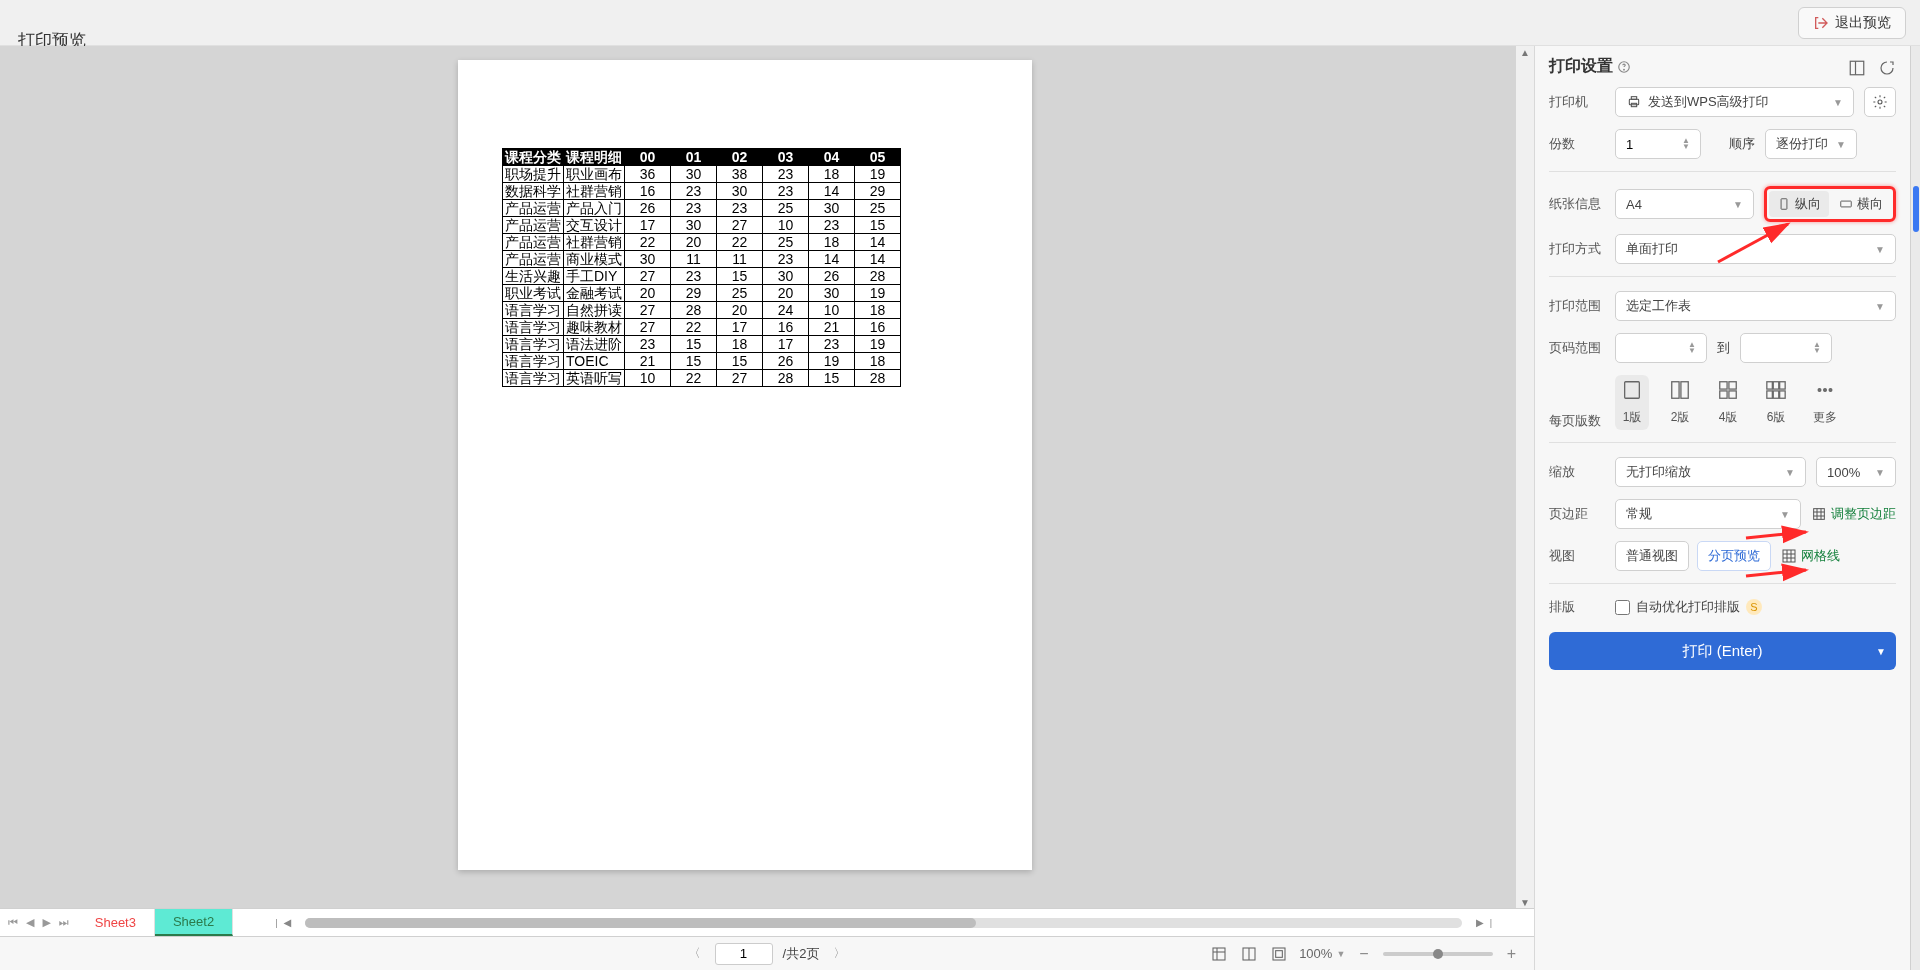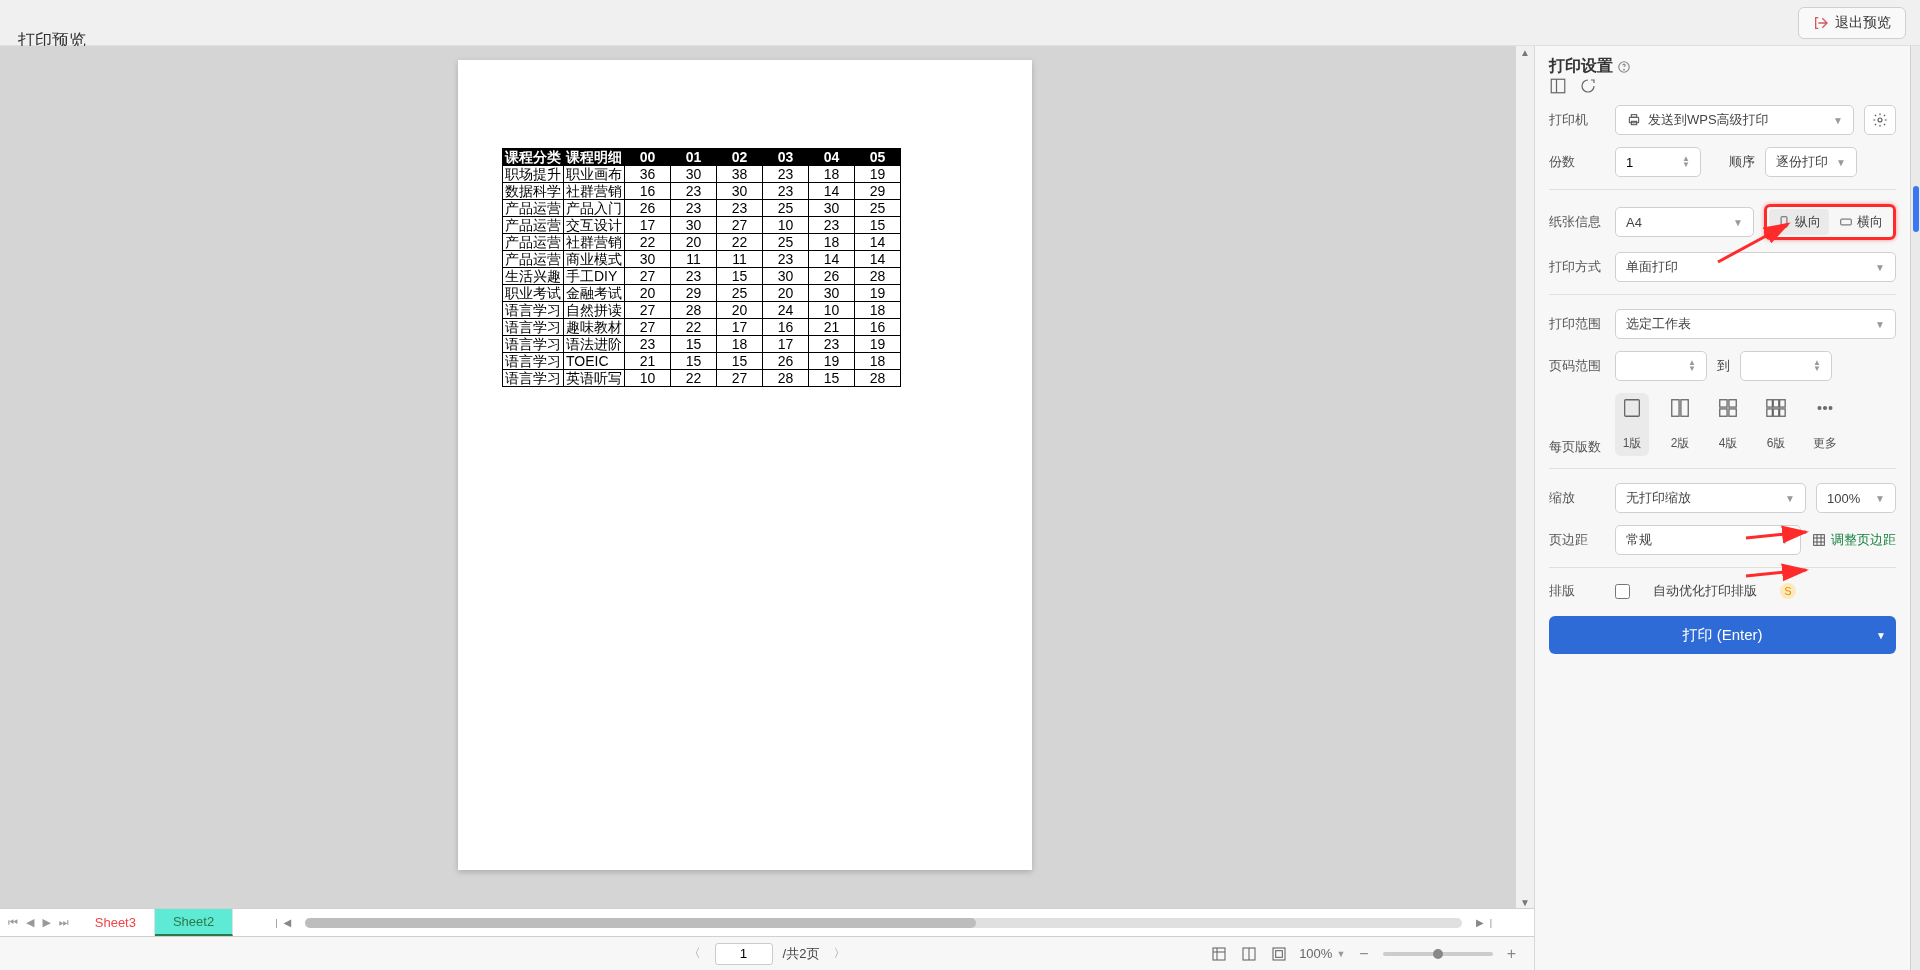--- a/index.html
+++ b/index.html
@@ -41,21 +41,21 @@
 .status-right { position: absolute; right: 14px; display: flex; align-items: center; gap: 10px; color: #666; font-size: 13px; }
 .status-right .vb svg { width: 16px; height: 16px; }
 .status-right .vb { display: inline-flex; align-items: center; cursor: pointer; padding: 2px; }
 .zoom-sel { display: inline-flex; align-items: center; gap: 4px; }
 .slider { width: 110px; height: 4px; background: #ccc; position: relative; border-radius: 2px; }
 .slider .knob { position: absolute; left: 50%; top: 50%; width: 10px; height: 10px; background: #888; border-radius: 50%; transform: translate(-50%,-50%); }
 .pm { cursor: pointer; padding: 0 4px; color: #888; font-size: 16px; }
 
 .side-panel { width: 386px; background: #f7f7f7; border-left: 1px solid #d8d8d8; display: flex; position: relative; }
 .side-inner { flex: 1; padding: 10px 14px 14px 14px; overflow-y: auto; }
-.side-panel .panel-title-row { display: flex; align-items: flex-start; justify-content: space-between; margin-bottom: 10px; flex-direction: column; }
+.side-panel .panel-title-row { display: flex; align-items: flex-end; justify-content: space-between; margin-bottom: 10px; }
 .side-panel .panel-title { font-size: 16px; font-weight: bold; color: #333; display: flex; align-items: center; gap: 4px; }
 .panel-title svg { width: 14px; height: 14px; }
 .panel-icons { display: flex; gap: 12px; color: #666; }
 .panel-icons svg { width: 18px; height: 18px; cursor: pointer; }
 .side-edge { width: 10px; background: #eaeaea; border-left: 1px solid #d0d0d0; position: relative; }
 .side-edge .grip { position: absolute; right: 1px; top: 140px; width: 6px; height: 46px; background: #3a78f2; border-radius: 3px; }
 
 .row { display: flex; align-items: center; margin-bottom: 12px; gap: 10px; font-size: 13px; color: #444; }
 .row .lbl { width: 56px; color: #555; flex-shrink: 0; }
 .sel, .numbox, .txtbox { flex: 1; height: 30px; border: 1px solid #d0d0d0; background: #fff; border-radius: 5px; display: flex; align-items: center; padding: 0 10px; justify-content: space-between; cursor: pointer; }
@@ -65,31 +65,31 @@
 .numbox .spinners { display: flex; flex-direction: column; line-height: 6px; font-size: 8px; }
 .icon-btn { width: 32px; height: 30px; border: 1px solid #d0d0d0; background: #fff; border-radius: 5px; display: flex; align-items: center; justify-content: center; cursor: pointer; flex-shrink: 0; }
 
 .orient-group { display: flex; border: 3px solid #ff2a2a; border-radius: 6px; padding: 2px; gap: 2px; box-shadow: 0 0 4px rgba(255,0,0,.4); }
 .orient-btn { display: flex; align-items: center; gap: 4px; padding: 4px 8px; border-radius: 4px; cursor: pointer; font-size: 13px; }
 .orient-btn.active { background: #eaeaea; }
 .orient-btn svg { width: 14px; height: 16px; }
 
 .divider { height: 1px; background: #e0e0e0; margin: 6px 0 14px; }
 .pane-grid { display: flex; gap: 14px; align-items: flex-start; }
-.pane-opt { display: flex; flex-direction: column; align-items: center; gap: 16px; cursor: pointer; padding: 4px 6px; border-radius: 6px; font-size: 12px; color: #555; }
+.pane-opt { display: flex; flex-direction: column; align-items: center; gap: 8px; cursor: pointer; padding: 4px 6px; border-radius: 6px; font-size: 12px; color: #555; }
 .pane-opt.active { background: #eaeaea; }
 .pane-opt svg { width: 22px; height: 22px; }
 
 .btngrp { display: flex; gap: 8px; }
 .smbtn { border: 1px solid #d0d0d0; background: #fff; border-radius: 5px; padding: 5px 10px; font-size: 13px; cursor: pointer; color: #444; }
 .smbtn.link { color: #2f6bd6; border-color: #c9d8f5; }
 .link-txt { color: #15803d; font-size: 13px; display: inline-flex; align-items: center; gap: 4px; cursor: pointer; }
 .link-txt svg { width: 16px; height: 16px; }
 
-.checkbox-row { display: flex; align-items: center; gap: 23px; font-size: 13px; }
+.checkbox-row { display: flex; align-items: center; gap: 6px; font-size: 13px; }
 .checkbox-row input { width: 15px; height: 15px; }
 .badge-s { width: 16px; height: 16px; border-radius: 50%; background: #ffe9bc; color: #d99300; font-size: 11px; display: inline-flex; align-items: center; justify-content: center; }
 
 .print-btn { width: 100%; height: 38px; background: #2f6bd6; color: #fff; border: none; border-radius: 6px; font-size: 15px; cursor: pointer; display: flex; align-items: center; justify-content: center; position: relative; margin-top: 16px; }
 .print-btn .dd { position: absolute; right: 10px; font-size: 10px; }
 
 .red-arrow { position: absolute; pointer-events: none; }
 .red-arrow.a1 { right: 126px; top: 172px; }
 .red-arrow.a2 { right: 108px; top: 480px; }
 .red-arrow.a3 { right: 108px; top: 518px; }
@@ -520,20 +520,37 @@
               <rect x="4" y="4" width="16" height="16"></rect>
               <line x1="4" y1="9" x2="20" y2="9"></line>
               <line x1="4" y1="15" x2="20" y2="15"></line>
               <line x1="9" y1="4" x2="9" y2="20"></line>
               <line x1="15" y1="4" x2="15" y2="20"></line>
             </svg>
           <span>调整页边距</span>
         </span>
       </div>
 
+      <div class="row">
+        <span class="lbl">视图</span>
+        <div class="btngrp">
+          <button class="smbtn">普通视图</button>
+          <button class="smbtn link">分页预览</button>
+        </div>
+        <span class="link-txt">
+          <svg viewBox="0 0 24 24" fill="none" stroke="#555" stroke-width="1.5">
+              <rect x="3" y="3" width="18" height="18"></rect>
+              <line x1="3" y1="9" x2="21" y2="9"></line>
+              <line x1="3" y1="15" x2="21" y2="15"></line>
+              <line x1="9" y1="3" x2="9" y2="21"></line>
+              <line x1="15" y1="3" x2="15" y2="21"></line>
+            </svg>
+          <span>网格线</span>
+        </span>
+      </div>
 
 
       <div class="divider"></div>
 
       <div class="row">
         <span class="lbl">排版</span>
         <label class="checkbox-row">
           <input type="checkbox" style="">
           <span>自动优化打印排版</span>
           <span class="badge-s">S</span>

